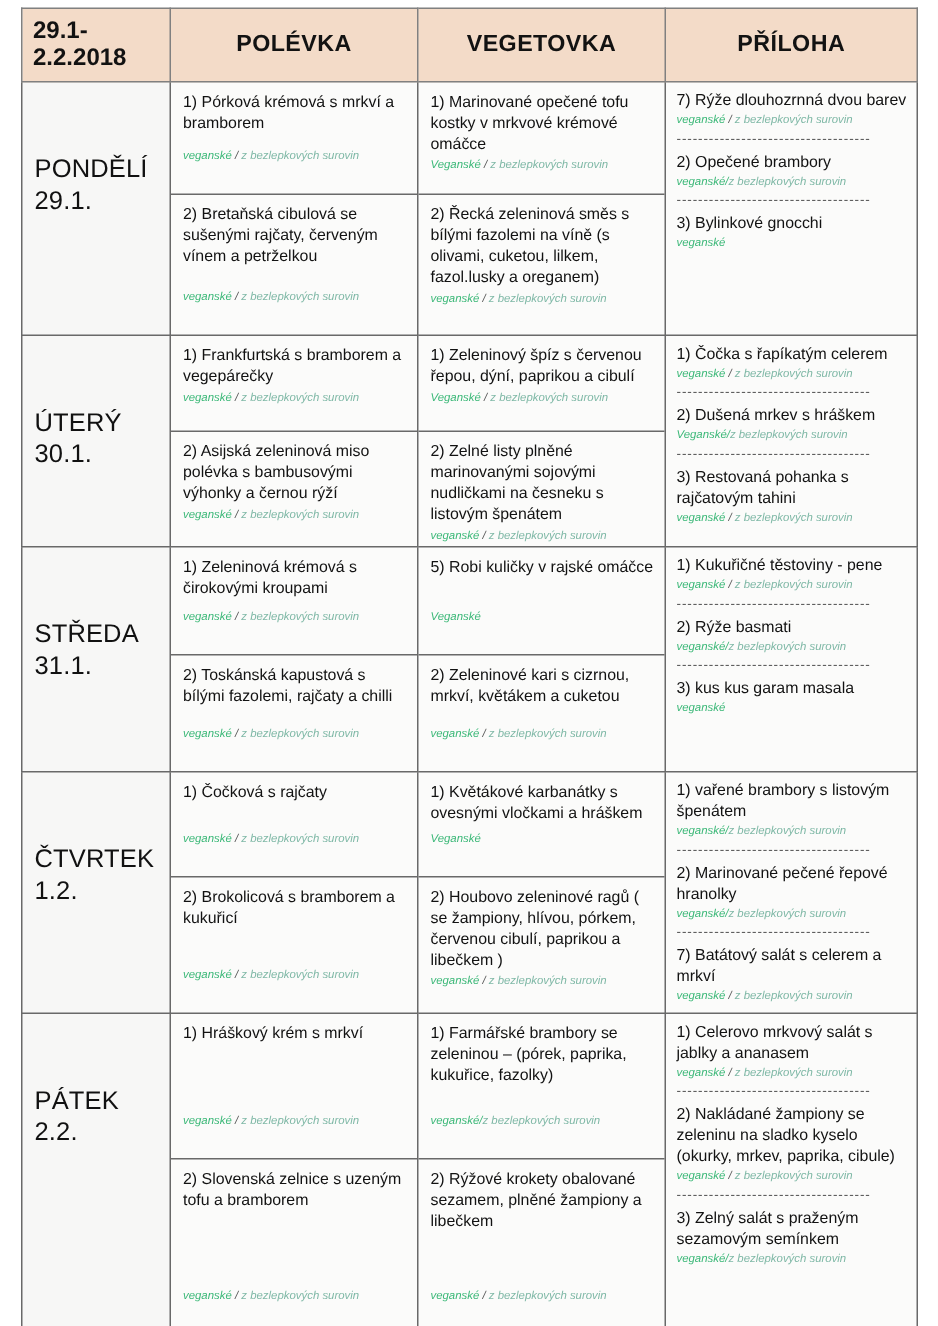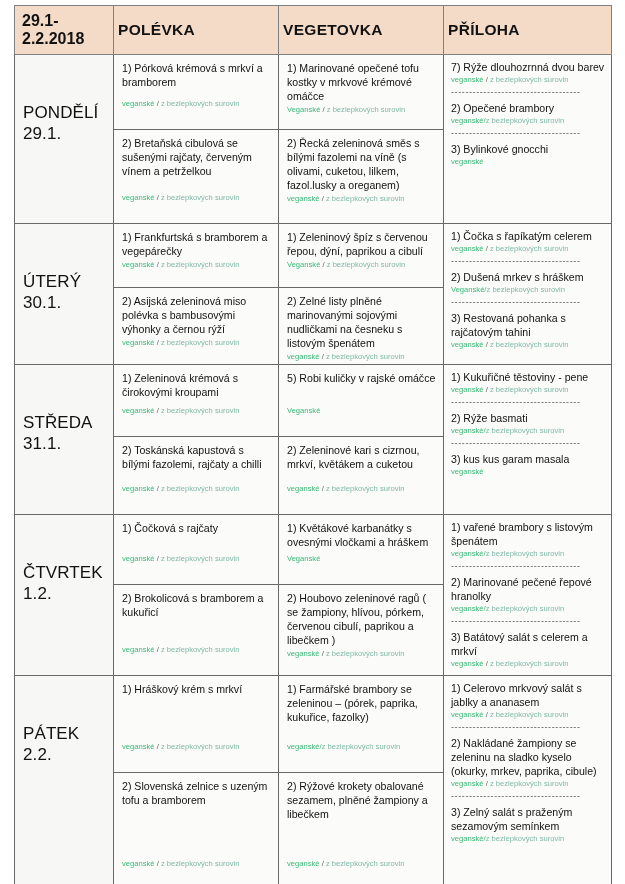--- a/index.html
+++ b/index.html
@@ -39,21 +39,21 @@
   table.menu-table col.c-veg   { width: 165px; }
   table.menu-table col.c-side  { width: 168px; }
 
   
   thead th {
     background: #f3dbc8;
     border: 1px solid #808080;
     padding: 6px 4px;
     font-size: 15.5px;
     font-weight: bold;
-    text-align: left;
+    text-align: center;
     letter-spacing: 0.3px;
     color: #121212;
     height: 26px;
     box-sizing: border-box;
   }
   thead th.period-cell {
     font-size: 16px;
     text-align: left;
     padding-left: 7px;
     letter-spacing: 0;
@@ -104,20 +104,21 @@
     color: #121212;
     margin: 0 0 2px 0;
     word-wrap: break-word;
   }
 
   .tag {
     font-size: 7.6px;
     line-height: 1.3;
     margin: 0;
     white-space: nowrap;
+    font-style: italic;
   }
   .tag .vegan  { color: #3cb878; }
   .tag .sep    { color: #575757; }
   .tag .gf     { color: #7fb8a6; }
 
   .tag-push { margin-top: auto; }
 
   
   .side-entry { margin: 0 0 1px 0; }
   .side-entry .dish { margin-bottom: 1px; }
@@ -340,21 +341,21 @@
               <div class="dish">1) vařené brambory s listovým špenátem</div>
               <div class="tag"><span class="vegan">veganské/</span><span class="gf">z bezlepkových surovin</span></div>
             </div>
             <div class="divider-dashes">------------------------------------</div>
             <div class="side-entry">
               <div class="dish">2) Marinované pečené řepové hranolky</div>
               <div class="tag"><span class="vegan">veganské/</span><span class="gf">z bezlepkových surovin</span></div>
             </div>
             <div class="divider-dashes">------------------------------------</div>
             <div class="side-entry">
-              <div class="dish">3) Batátový salát s celerem a mrkví</div>
+              <div class="dish">7) Batátový salát s celerem a mrkví</div>
               <div class="tag"><span class="vegan">veganské</span> <span class="sep">/</span> <span class="gf">z bezlepkových surovin</span></div>
             </div>
           </td>
         </tr>
         <tr style="height: 213px;">
           <td class="day-cell">
             <span class="day-name">PÁTEK</span>
             <span class="day-date">2.2.</span>
           </td>
           <td class="stack-cell">

